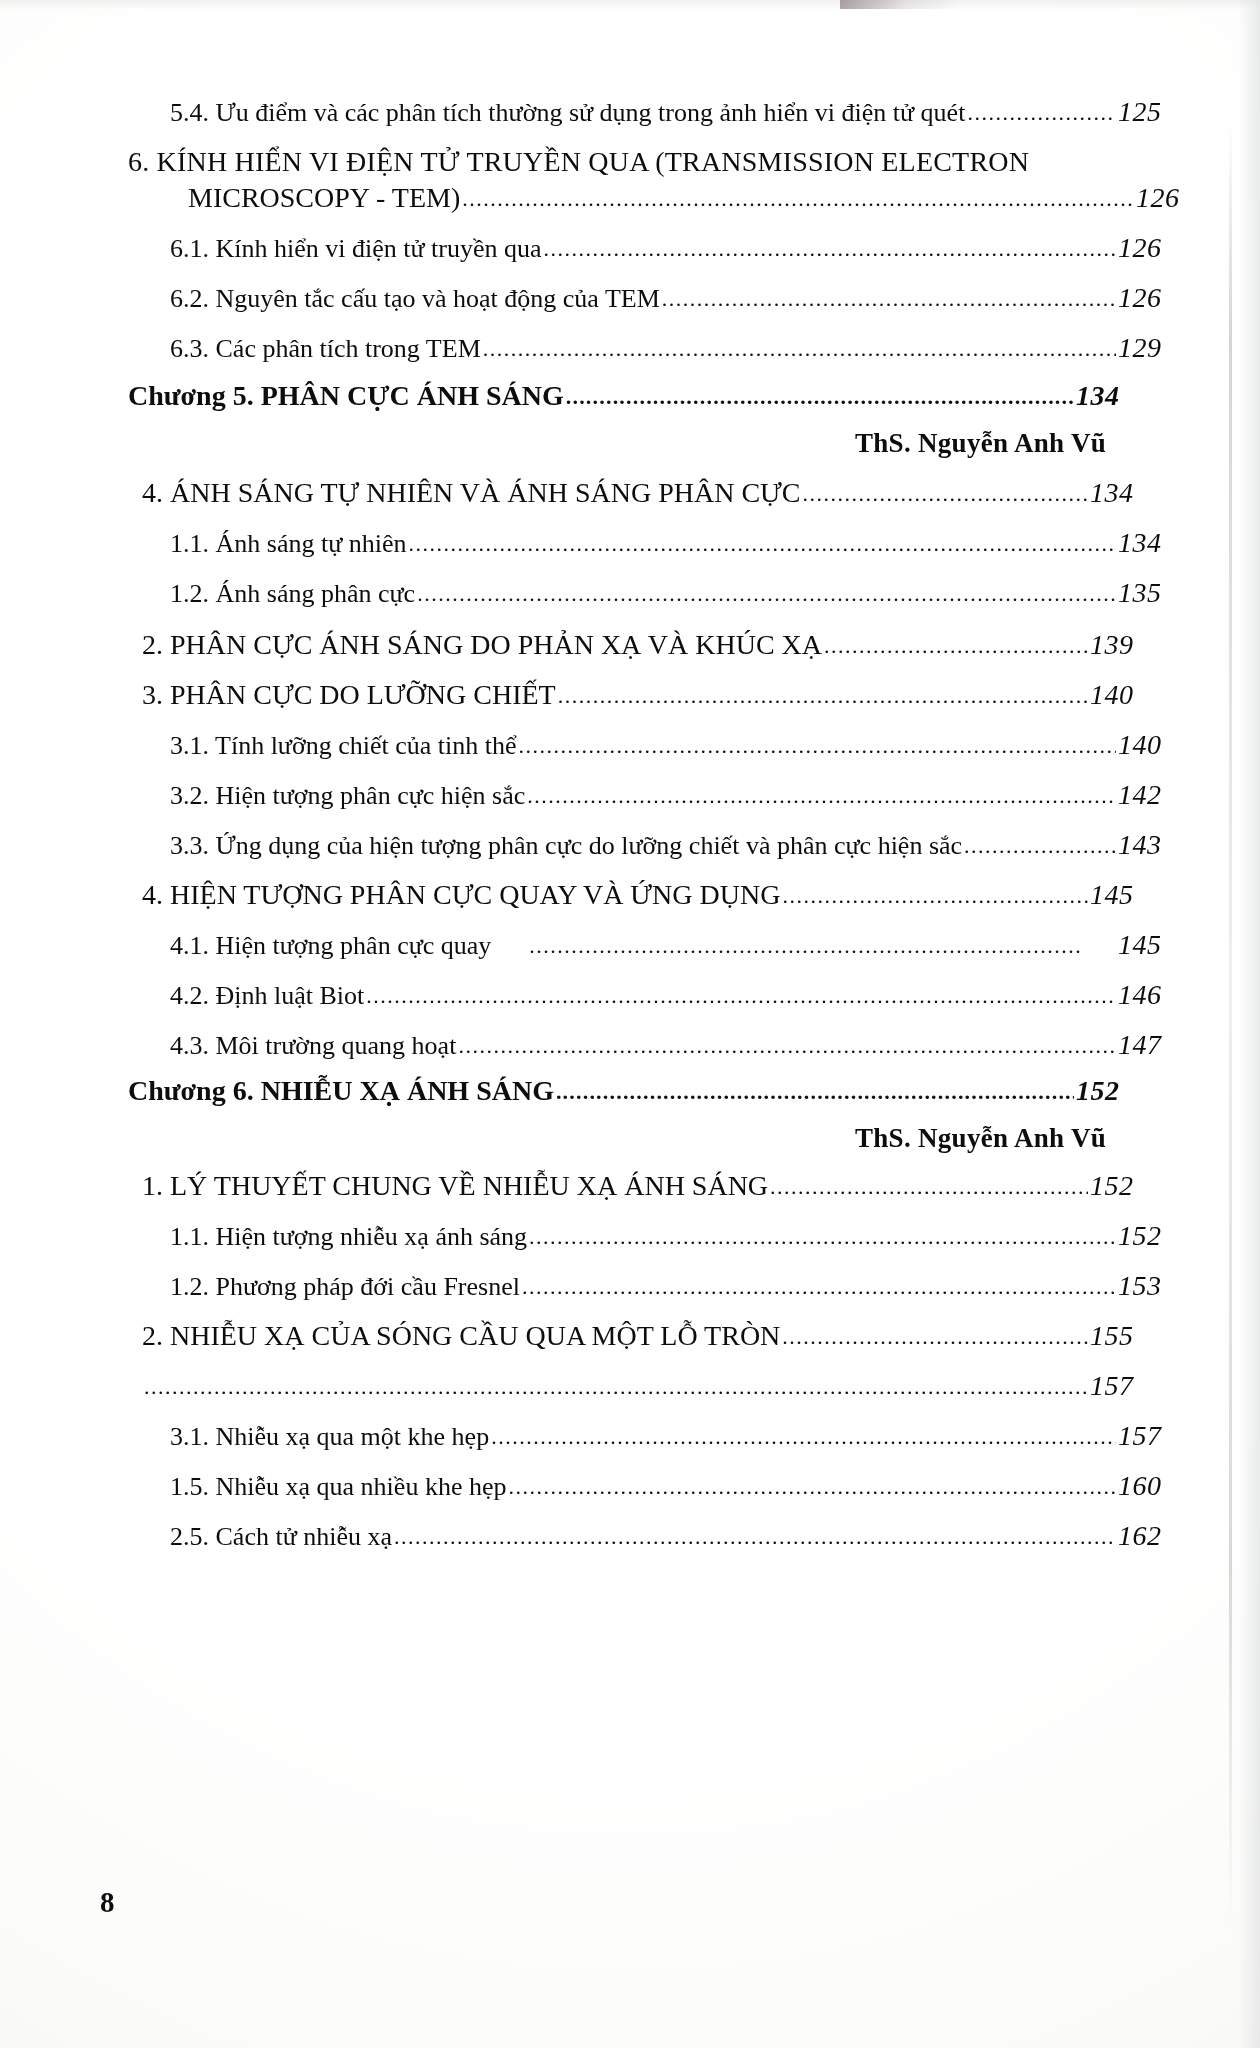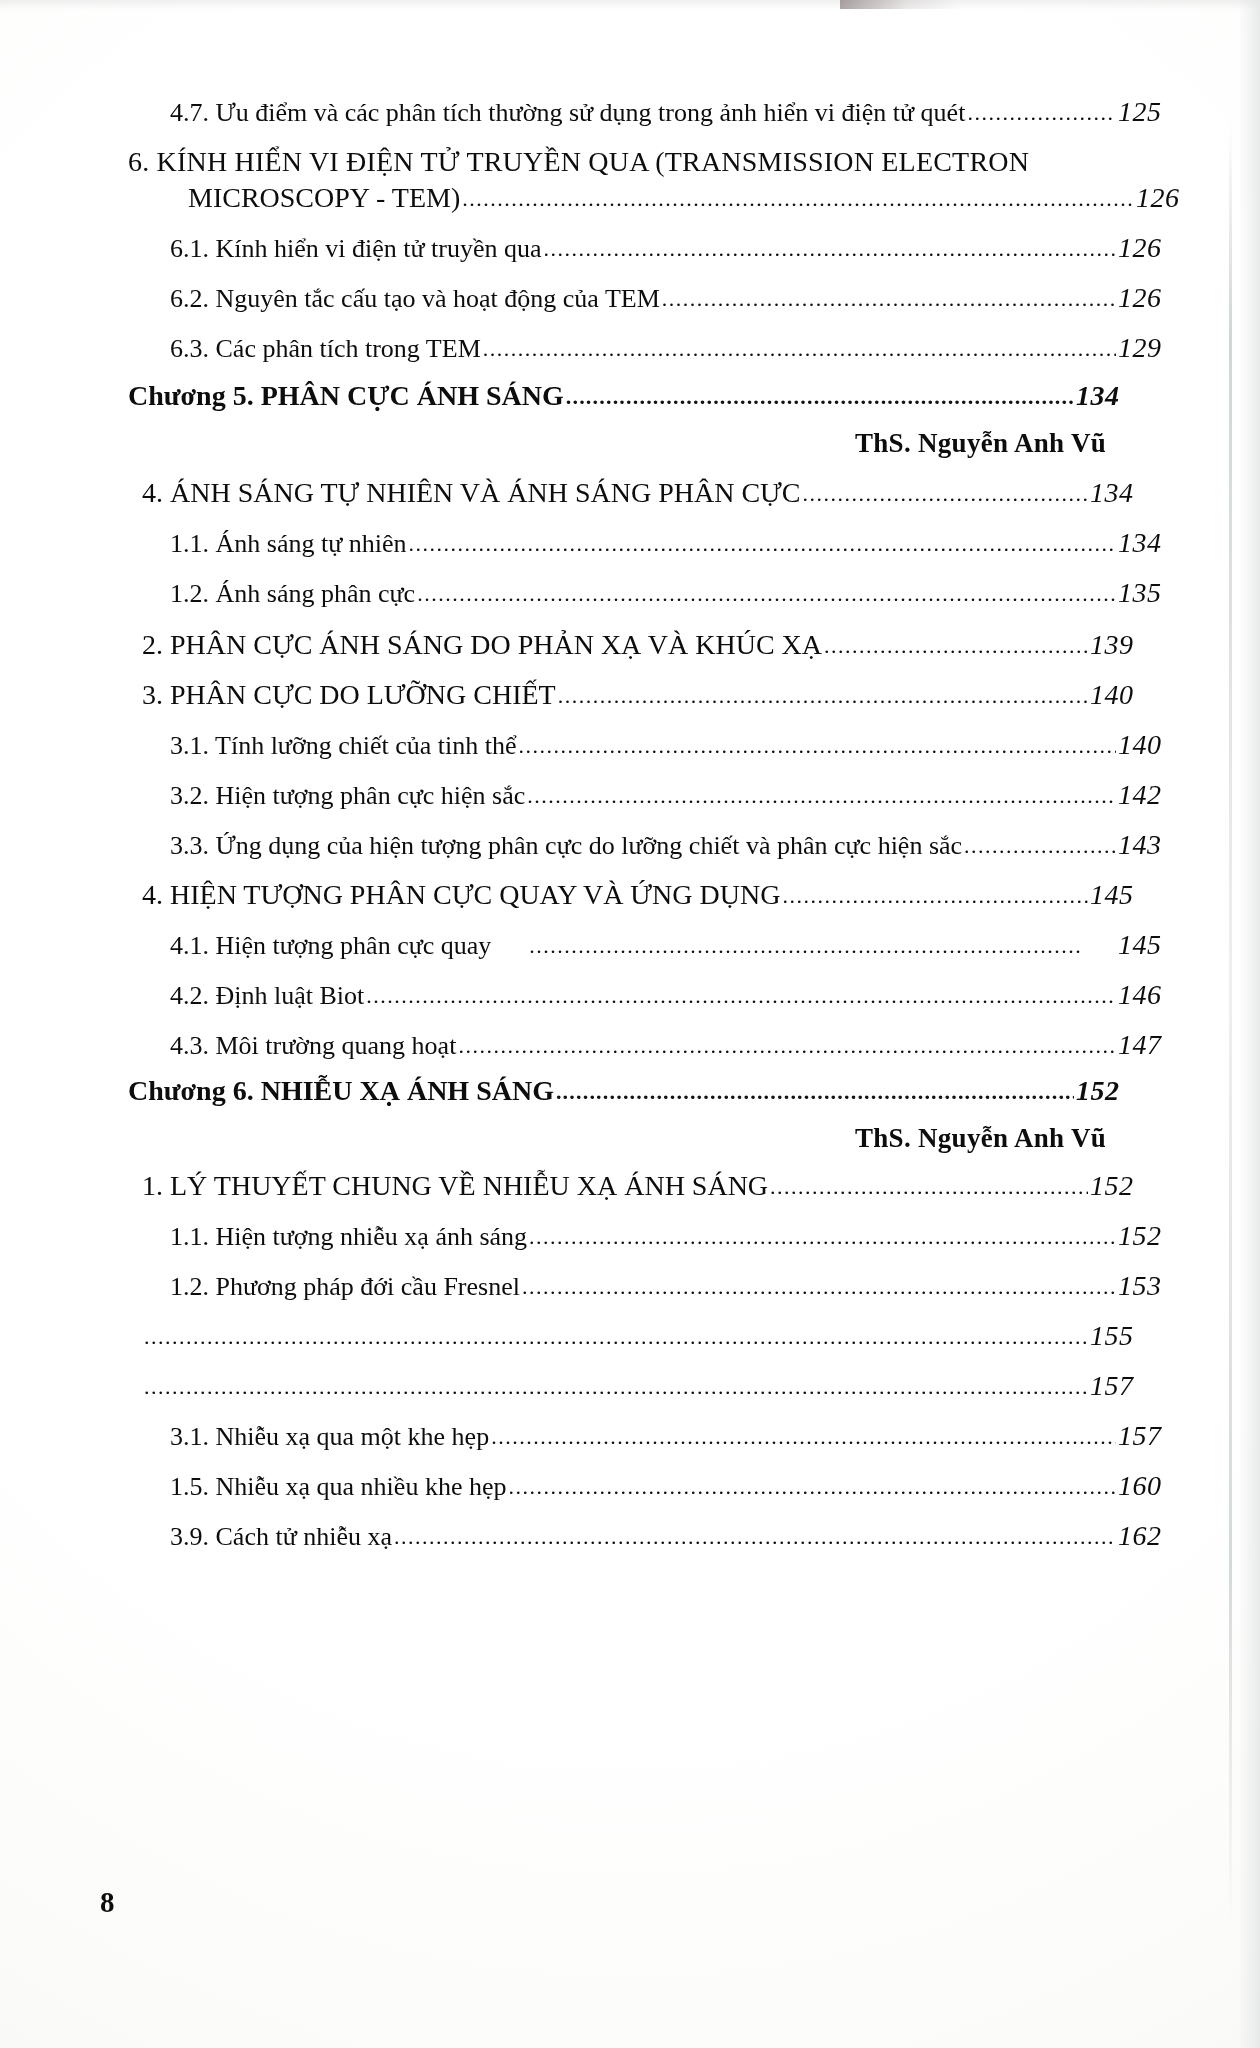--- a/index.html
+++ b/index.html
@@ -159,21 +159,21 @@
 <div class="page">
   <div class="scan-top-artifact"></div>
   <div class="scan-top-mark"></div>
   <div class="scan-right-edge"></div>
   <div class="scan-spine"></div>
 </div>
 
 <div class="content">
   <div class="toc" id="toc-root">
       <div class="row lvl-s" style="margin-top: 0px;">
-        <span class="title">4.7. Ưu điểm và các phân tích thường sử dụng trong ảnh hiển vi điện tử quét</span>
+        <span class="title">5.4. Ưu điểm và các phân tích thường sử dụng trong ảnh hiển vi điện tử quét</span>
         <span class="leader"></span>
         <span class="pageno">125</span>
       </div>
       <div class="row lvl-h" style="margin-top: 18px;">
         <span class="title">6. KÍNH HIỂN VI ĐIỆN TỬ TRUYỀN QUA (TRANSMISSION ELECTRON</span>
       </div>
       <div class="row lvl-cont" style="margin-top: 4px;">
         <span class="title">MICROSCOPY - TEM)</span>
         <span class="leader"></span>
         <span class="pageno">126</span>
@@ -274,37 +274,38 @@
         <span class="title">1.1. Hiện tượng nhiễu xạ ánh sáng</span>
         <span class="leader"></span>
         <span class="pageno">152</span>
       </div>
       <div class="row lvl-s" style="margin-top: 18px;">
         <span class="title">1.2. Phương pháp đới cầu Fresnel</span>
         <span class="leader"></span>
         <span class="pageno">153</span>
       </div>
       <div class="row lvl-t" style="margin-top: 18px;">
+        <span class="title">2. NHIỄU XẠ CỦA SÓNG CẦU QUA MỘT LỖ TRÒN</span>
         <span class="leader"></span>
         <span class="pageno">155</span>
       </div>
       <div class="row lvl-t" style="margin-top: 18px;">
         <span class="leader"></span>
         <span class="pageno">157</span>
       </div>
       <div class="row lvl-s" style="margin-top: 18px;">
         <span class="title">3.1. Nhiễu xạ qua một khe hẹp</span>
         <span class="leader"></span>
         <span class="pageno">157</span>
       </div>
       <div class="row lvl-s" style="margin-top: 18px;">
         <span class="title">1.5. Nhiễu xạ qua nhiều khe hẹp</span>
         <span class="leader"></span>
         <span class="pageno">160</span>
       </div>
       <div class="row lvl-s" style="margin-top: 18px;">
-        <span class="title">3.9. Cách tử nhiễu xạ</span>
+        <span class="title">2.5. Cách tử nhiễu xạ</span>
         <span class="leader"></span>
         <span class="pageno">162</span>
       </div>
     </div>
   <div class="folio">8</div>
 </div>
 
 </body></html>

